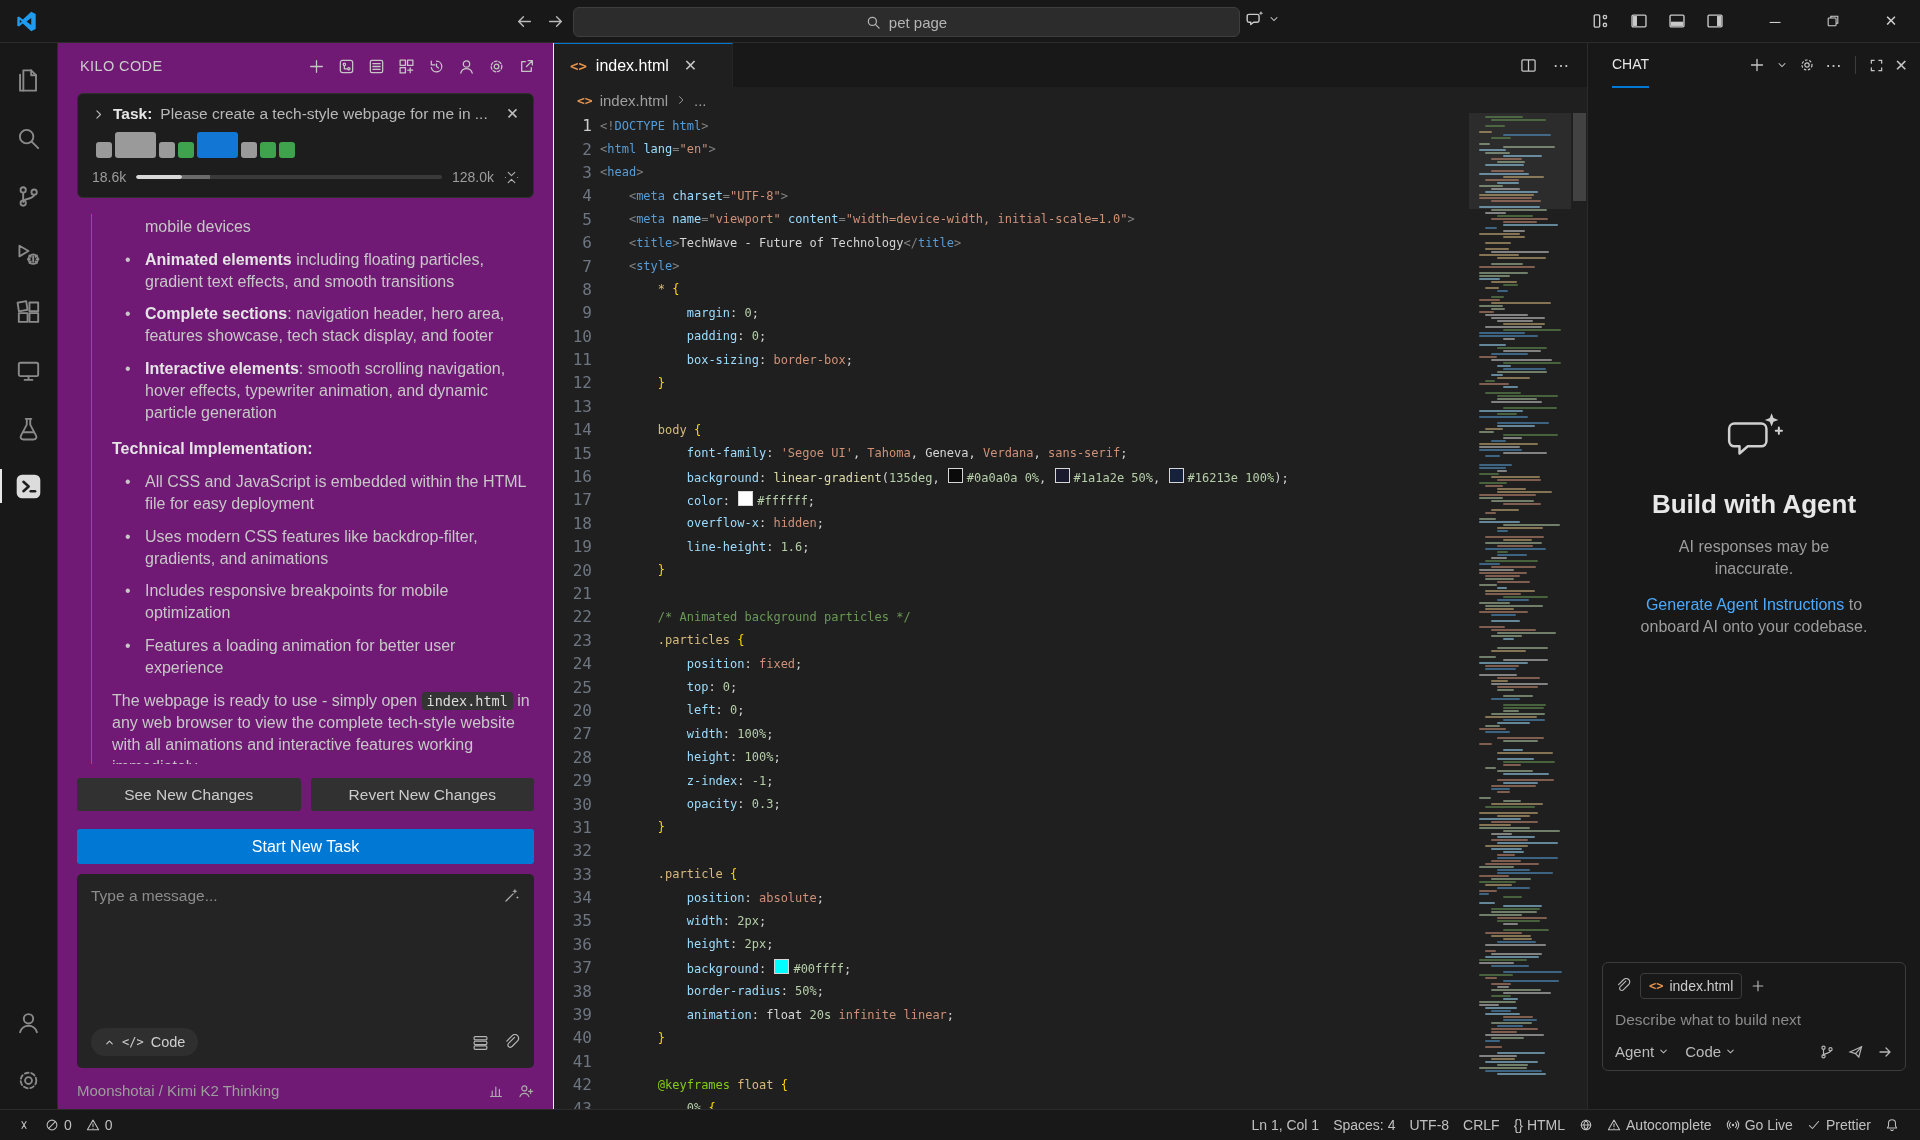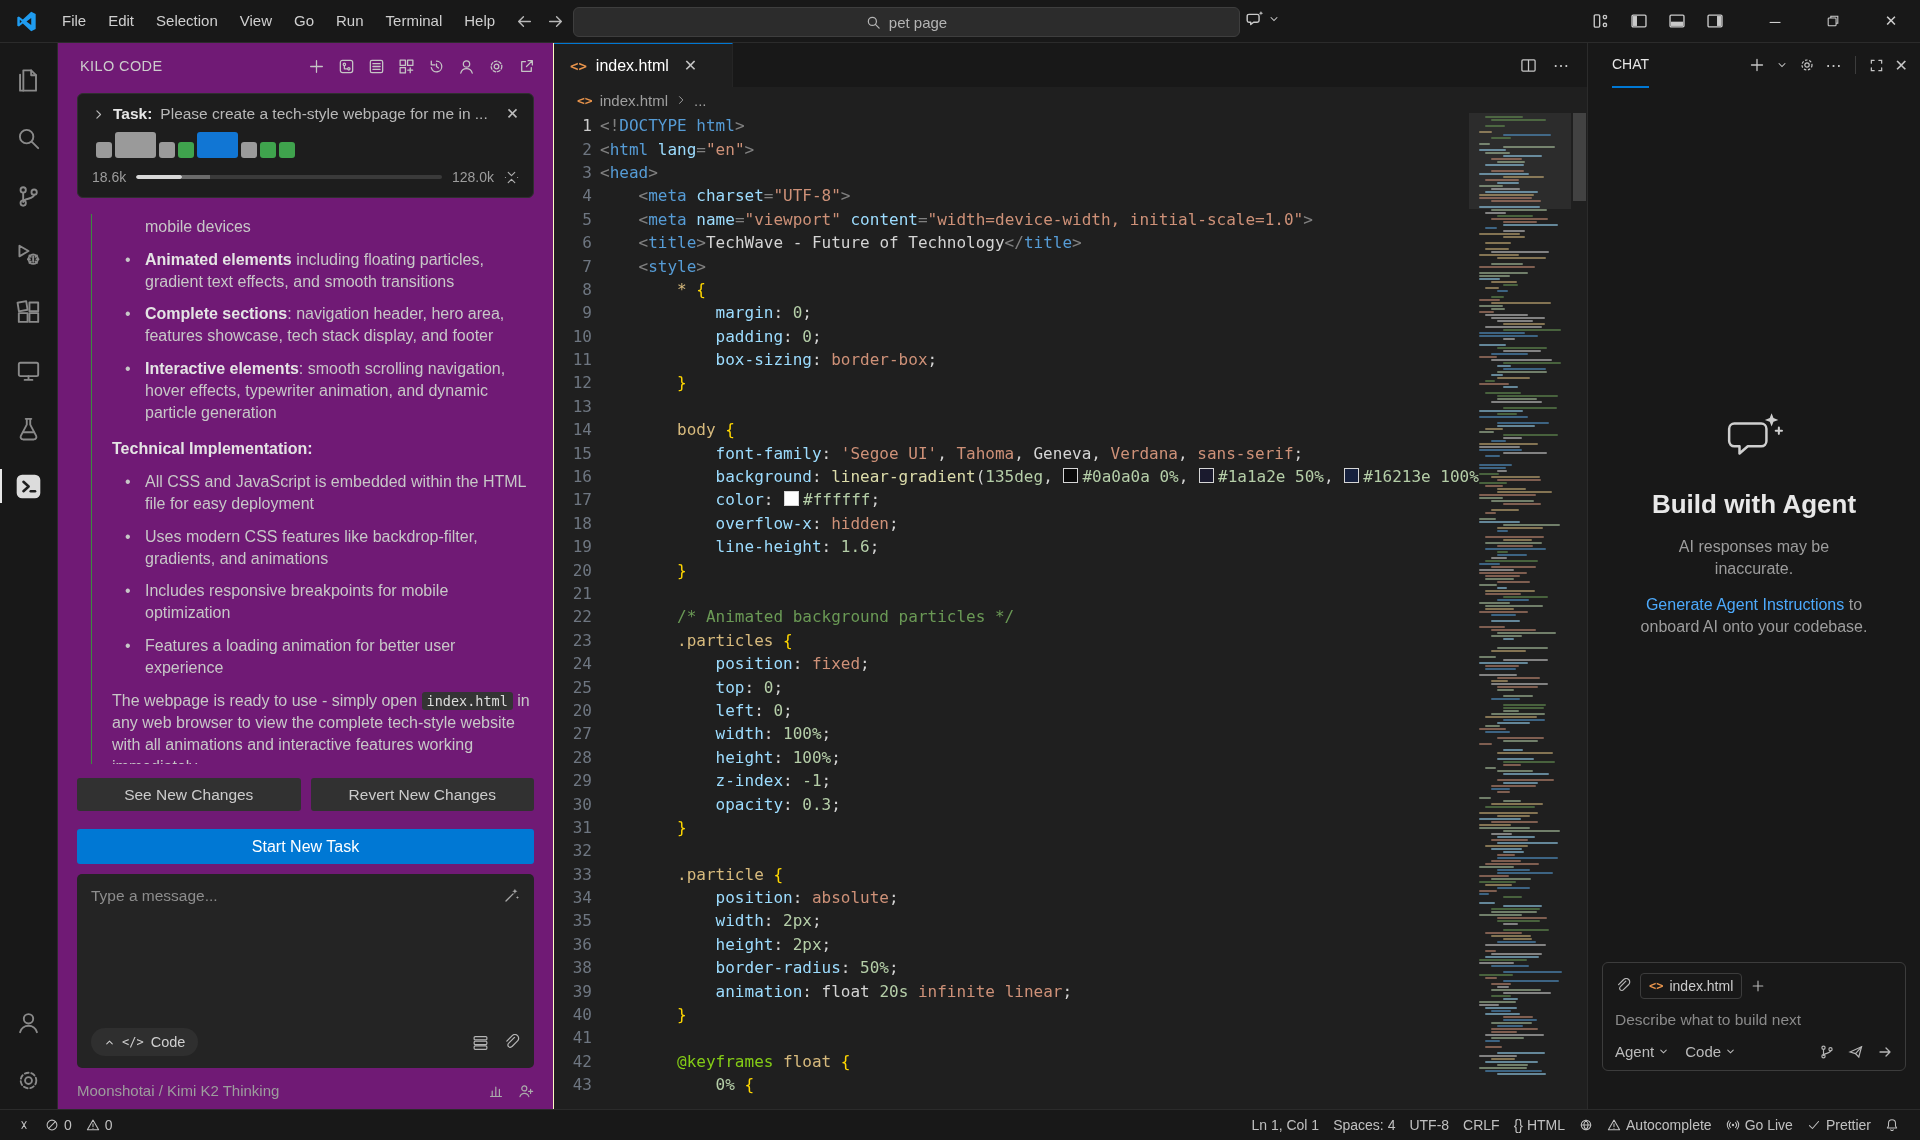--- a/index.html
+++ b/index.html
@@ -74,21 +74,21 @@
   .tab .fico{color:#e8944c;font-family:"DejaVu Sans Mono",monospace;font-weight:bold;font-size:14px;}
   .tab-close{color:#c5c5c5;margin-left:6px;}
   .tab-actions{margin-left:auto;display:flex;align-items:center;gap:16px;color:#c5c5c5;padding-right:18px;}
   .breadcrumb{height:26px;display:flex;align-items:center;gap:7px;padding-left:23px;color:#9f9f9f;font-size:15px;flex:0 0 26px;}
   .breadcrumb .fico{color:#e8944c;font-family:"DejaVu Sans Mono",monospace;font-weight:bold;font-size:13px;}
   .codewrap{flex:1;position:relative;min-height:0;overflow:hidden;}
   .codelines{position:absolute;left:0;top:1px;right:106px;overflow:hidden;}
   .code-row{display:flex;height:23.4px;align-items:center;}
   .ln{width:38px;text-align:right;color:#6e7681;font-family:"DejaVu Sans Mono",monospace;font-size:16px;flex:0 0 38px;}
   .code-row.cur .ln{color:#cccccc;}
-  .lc{padding-left:8px;white-space:pre;font-family:"DejaVu Sans Mono",monospace;font-size:16px;color:#d4d4d4;}
+  .lc{padding-left:8px;white-space:pre;font-family:"DejaVu Sans Mono",monospace;font-size:12px;color:#d4d4d4;}
   .tk-g{color:#808080}.tk-t{color:#569cd6}.tk-a{color:#9cdcfe}.tk-s{color:#ce9178}.tk-d{color:#d4d4d4}
   .tk-se{color:#d7ba7d}.tk-p{color:#9cdcfe}.tk-v{color:#ce9178}.tk-n{color:#b5cea8}.tk-c{color:#6a9955}
   .tk-k{color:#84cc16}.tk-f{color:#dcdcaa}.tk-b{color:#ffd700}
   .sw{display:inline-block;width:13px;height:13px;border:1px solid #d6d6d6;margin:0 4px 0 1px;vertical-align:-1px;}
   .minimap{position:absolute;top:0;bottom:0;right:16px;width:90px;padding:3px 6px;overflow:hidden;}
   .mm-row{height:2px;margin-bottom:1px;border-radius:1px;opacity:.55;}
   .mm-view{position:absolute;left:0;right:0;top:0;height:96px;background:rgba(255,255,255,.06);}
   .vscroll{position:absolute;top:0;right:0;width:15px;bottom:0;}
   .vthumb{position:absolute;top:0;left:1px;right:1px;height:88px;background:rgba(121,121,121,.4);}
   
@@ -119,30 +119,20 @@
 <body>
 
 <div id="app">
 
   <div class="titlebar">
     <span class="tb-logo">
       <svg width="21" height="21" viewBox="0 0 16 16">
           <path fill="#1f9cf0" d="M11.6.6 5.2 6.5 2.2 4.2l-1.2.6v6.4l1.2.6 3-2.3 6.4 5.9 3.4-1.6V2.2L11.6.6zM2.9 9.4V6.6L4.4 8 2.9 9.4zm8.7 1.2L8 8l3.6-2.6v5.2z"></path>
         </svg>
     </span>
-    <div id="menus" style="display:flex">
-        <div class="menu-item">File</div>
-        <div class="menu-item">Edit</div>
-        <div class="menu-item">Selection</div>
-        <div class="menu-item">View</div>
-        <div class="menu-item">Go</div>
-        <div class="menu-item">Run</div>
-        <div class="menu-item">Terminal</div>
-        <div class="menu-item">Help</div>
-      </div>
     <div class="tb-nav">
       <span>
           <svg width="17" height="17" viewBox="0 0 16 16" fill="none" stroke="currentColor" stroke-width="1.3" stroke-linecap="round" stroke-linejoin="round">
             <path d="M13.5 8h-11M7 3.5 2.5 8 7 12.5"></path>
           </svg>
         </span>
       <span>
           <svg width="17" height="17" viewBox="0 0 16 16" fill="none" stroke="currentColor" stroke-width="1.3" stroke-linecap="round" stroke-linejoin="round">
             <path d="M2.5 8h11M9 3.5 13.5 8 9 12.5"></path>
           </svg>
@@ -619,20 +609,24 @@
               <span class="ln">34</span>
               <span class="lc"><span class="tk-d">            </span><span class="tk-p">position</span><span class="tk-d">: </span><span class="tk-v">absolute</span><span class="tk-d">;</span></span>
             </div>
             <div class="code-row">
               <span class="ln">35</span>
               <span class="lc"><span class="tk-d">            </span><span class="tk-p">width</span><span class="tk-d">: </span><span class="tk-n">2px</span><span class="tk-d">;</span></span>
             </div>
             <div class="code-row">
               <span class="ln">36</span>
               <span class="lc"><span class="tk-d">            </span><span class="tk-p">height</span><span class="tk-d">: </span><span class="tk-n">2px</span><span class="tk-d">;</span></span>
+            </div>
+            <div class="code-row">
+              <span class="ln">37</span>
+              <span class="lc"><span class="tk-d">            </span><span class="tk-p">background</span><span class="tk-d">: </span><span class="sw" style="background: rgb(0, 255, 255);"></span><span class="tk-n">#00ffff</span><span class="tk-d">;</span></span>
             </div>
             <div class="code-row">
               <span class="ln">38</span>
               <span class="lc"><span class="tk-d">            </span><span class="tk-p">border-radius</span><span class="tk-d">: </span><span class="tk-n">50%</span><span class="tk-d">;</span></span>
             </div>
             <div class="code-row">
               <span class="ln">39</span>
               <span class="lc"><span class="tk-d">            </span><span class="tk-p">animation</span><span class="tk-d">: </span><span class="tk-d">float</span><span class="tk-d"> </span><span class="tk-n">20s</span><span class="tk-d"> </span><span class="tk-v">infinite</span><span class="tk-d"> </span><span class="tk-v">linear</span><span class="tk-d">;</span></span>
             </div>
             <div class="code-row">

